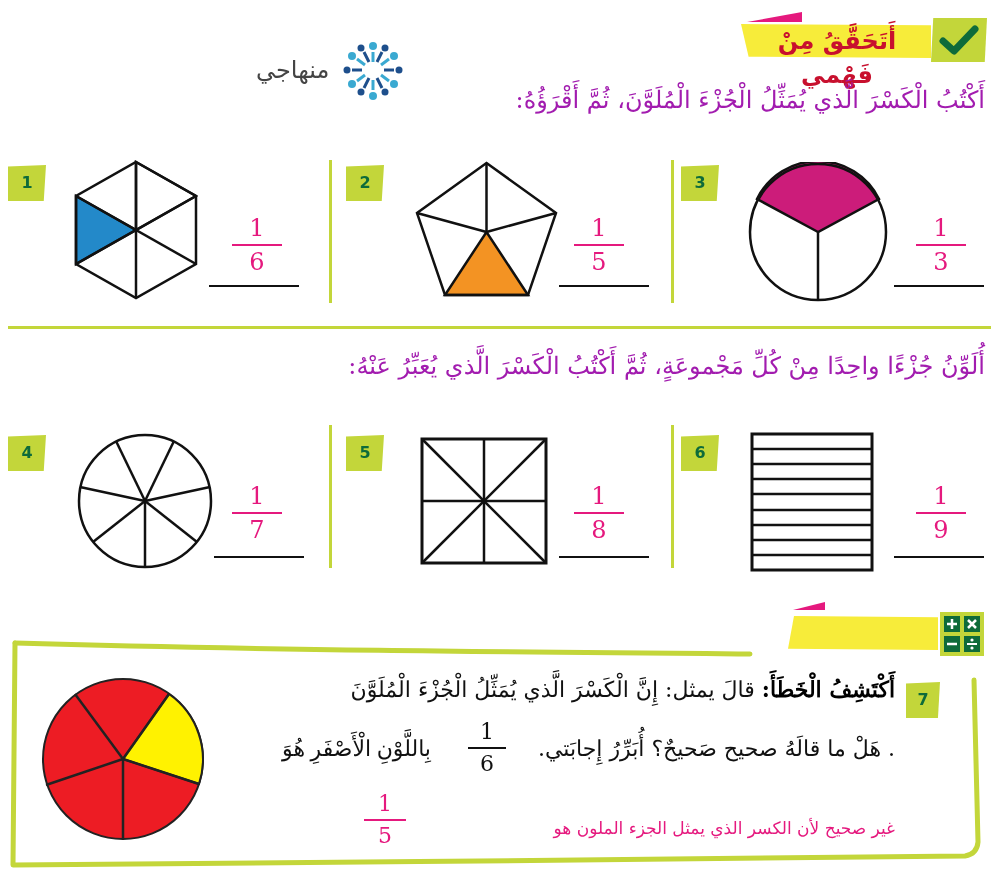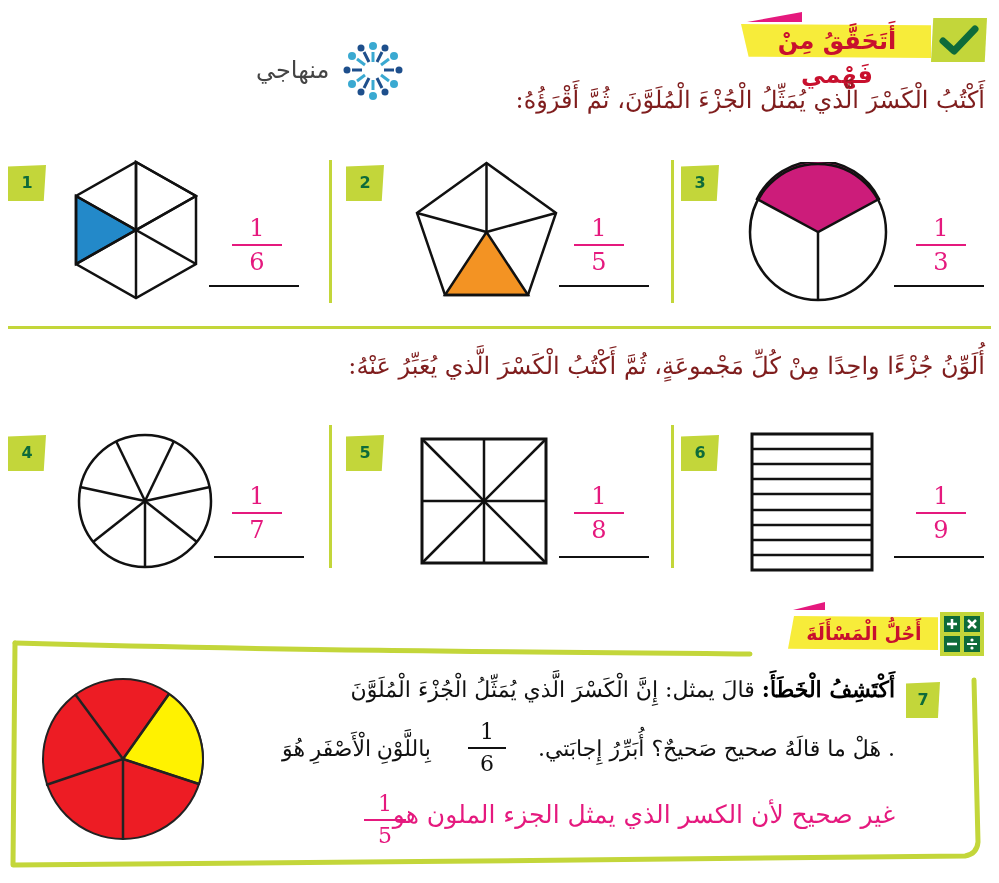--- a/index.html
+++ b/index.html
@@ -9,21 +9,21 @@
   
   .banner { left:735px; top:12px; width:260px; height:44px; }
   .banner .pink-top { position:absolute; left:12px; top:0; width:0; height:0; border-left:55px solid transparent; border-bottom:10px solid #e5197e; }
   .banner .yellow { position:absolute; left:6px; top:12px; width:190px; height:34px; background:#f7ec3a; clip-path:polygon(0 0,100% 4%,100% 100%,4% 96%); }
   .banner .title { position:absolute; left:14px; top:12px; width:176px; height:34px; line-height:34px; text-align:center; font-family:"DejaVu Sans", sans-serif; font-weight:bold; font-size:24px; color:#c8102e; direction:rtl; }
   .banner .check-box { position:absolute; left:196px; top:6px; width:56px; height:44px; background:#c3d63a; clip-path:polygon(4% 0,100% 0,96% 100%,0 100%); display:flex; align-items:center; justify-content:center; }
 
   .logo { left:250px; top:38px; width:160px; height:72px; }
   .logo-text { position:absolute; left:6px; top:18px; font-family:"DejaVu Sans", sans-serif; font-size:24px; color:#444; direction:rtl;text-align:center; }
 
-  .instr { font-family:"DejaVu Serif", serif; font-size:24px; color:#7f1d1d; direction:rtl; text-align:center; white-space:nowrap; }
+  .instr { font-family:"DejaVu Serif", serif; font-size:24px; color:#a21caf; direction:rtl; text-align:center; white-space:nowrap; }
 
   .hsep { height:3px; background:#c3d63a; }
   .vsep { width:3px; background:#c3d63a; }
 
   .badge { width:38px; height:36px; background:#c3d63a; clip-path:polygon(0 4%,100% 0,94% 100%,0 100%); font-family:"DejaVu Sans", sans-serif; font-weight:bold; font-size:16px; color:#0e6b3a; text-align:center; line-height:36px; }
 
   .frac { width:70px; text-align:center; color:#e5197e; font-family:"DejaVu Serif", serif; font-size:24px; }
   .frac .num { display:block; line-height:28px; }
   .frac .bar { display:block; height:2px; background:#e5197e; margin:2px 10px; }
   .frac .den { display:block; line-height:28px; }
@@ -31,21 +31,21 @@
 
   
   .ps-frame { left:10px; top:640px; width:975px; height:228px; }
   .ps-banner { left:788px; top:602px; width:205px; height:60px; }
   .ps-banner .yellow { position:absolute; left:0; top:14px; width:150px; height:34px; background:#f7ec3a; clip-path:polygon(4% 0,100% 4%,100% 100%,0 96%); }
   .ps-banner .title { position:absolute; left:4px; top:14px; width:144px; line-height:34px; text-align:center; font-family:"DejaVu Sans", sans-serif; font-weight:bold; font-size:19px; color:#c8102e; direction:rtl; }
   .ps-banner .calc { position:absolute; left:152px; top:10px; width:44px; height:44px; background:#c3d63a; }
 
   .q7-text { font-family:"DejaVu Serif", serif; font-size:22px; color:#111; direction:rtl; text-align:right; white-space:nowrap; }
   .q7-head { color:#000000; font-weight:bold; }
-  .answer-text { font-family:"DejaVu Serif", serif; font-size:25px; color:#e5197e; direction:rtl; white-space:nowrap; }
+  .answer-text { font-family:"DejaVu Serif", serif; font-size:17px; color:#e5197e; direction:rtl; white-space:nowrap;margin-top:18px; }
 </style>
 </head>
 <body>
 
 <div class="abs banner">
   <div class="pink-top"></div>
   <div class="yellow"></div>
   <div class="title">أَتَحَقَّقُ مِنْ فَهْمي</div>
   <div class="check-box">
     <svg width="40" height="32" viewBox="0 0 40 32">
@@ -209,21 +209,20 @@
 <div class="abs ansline" style="left:894px;top:556px;"></div>
 
 <svg class="abs ps-frame" viewBox="0 0 975 228" width="975" height="228">
   <path d="M5 3 C 250 10, 500 12, 740 14" stroke="#c3d63a" stroke-width="5" fill="none" stroke-linecap="round"></path>
   <path d="M5 3 L 3 225 C 300 222, 700 220, 955 216 Q 967 214, 968 202 L 964 40" stroke="#c3d63a" stroke-width="5" fill="none" stroke-linecap="round" stroke-linejoin="round"></path>
 </svg>
 
 <div class="abs ps-banner">
   <div class="abs" style="left:0;top:0;width:0;height:0;border-left:32px solid transparent;border-bottom:8px solid #e5197e;transform:translateX(5px);"></div>
   <div class="yellow"></div>
-  <div class="title">أَحُلُّ الْمَسْأَلَةَ</div>
   <div class="calc">
     <svg width="44" height="44" viewBox="0 0 44 44">
       <rect x="4" y="4" width="16" height="16" fill="#0e6b3a"></rect>
       <rect x="24" y="4" width="16" height="16" fill="#0e6b3a"></rect>
       <rect x="4" y="24" width="16" height="16" fill="#0e6b3a"></rect>
       <rect x="24" y="24" width="16" height="16" fill="#0e6b3a"></rect>
       <path d="M12 7 V17 M7 12 H17" stroke="#fff" stroke-width="2.5"></path>
       <path d="M28 8 L36 16 M36 8 L28 16" stroke="#fff" stroke-width="2.5"></path>
       <path d="M7 32 H17" stroke="#fff" stroke-width="2.5"></path>
       <path d="M27 32 H37" stroke="#fff" stroke-width="2"></path>

